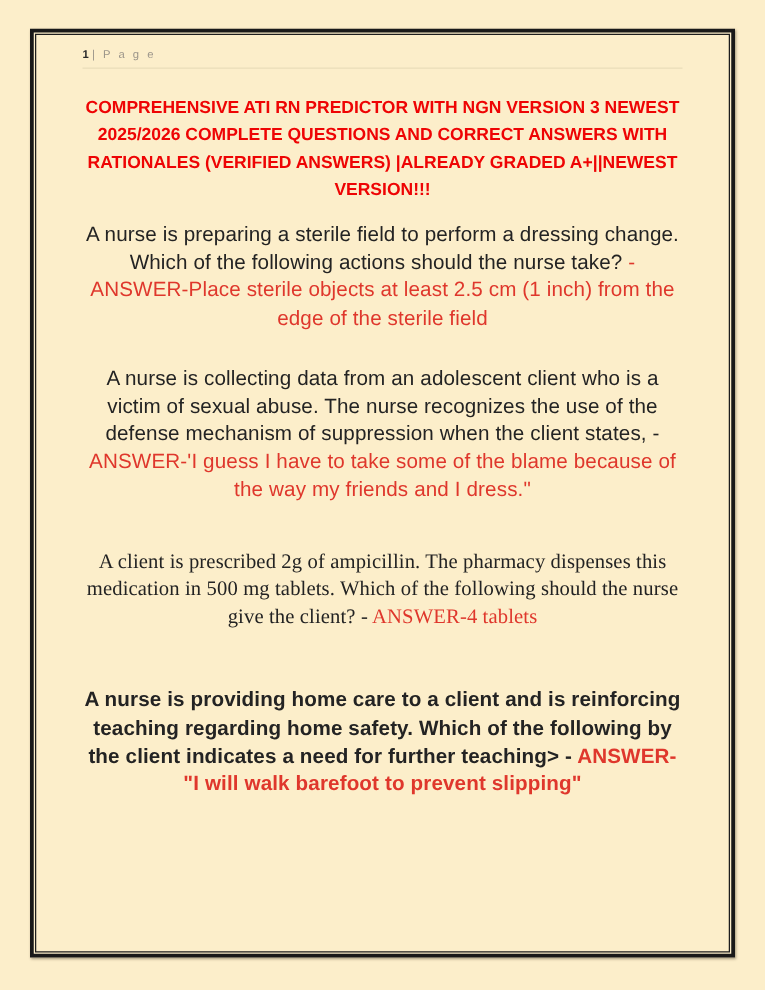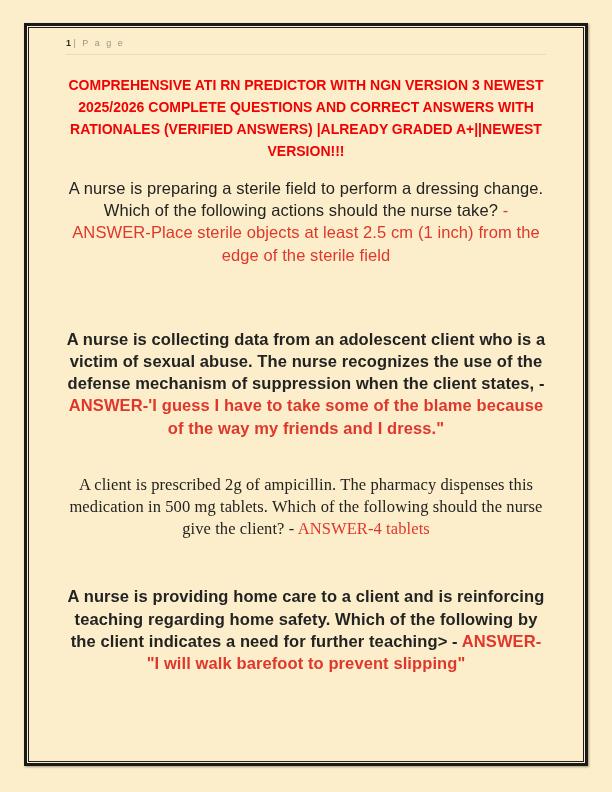--- a/index.html
+++ b/index.html
@@ -59,21 +59,21 @@
   }
   .qa {
     font-size: 16.5px;
     line-height: 22.2px;
     color: #232323;
     letter-spacing: 0.1px;
     text-align: center;
   }
   .qa .answer { color: #df372c; }
   .qa-1 { margin-top: 15px; }
-  .qa-2 { margin-top: 62px; font-weight: bold; }
+  .qa-2 { margin-top: 26px; }
   .qa-3 { margin-top: 35px; font-family: Liberation Serif, serif; }
   .qa-4 { margin-top: 45px; font-weight: bold; }
 </style>
 </head>
 <body>
 
 <div class="page-frame">
   <div class="page-frame-inner">
 
     <div class="doc-header"><span class="page-num">1</span> <span class="page-label">| P a g e</span></div>

